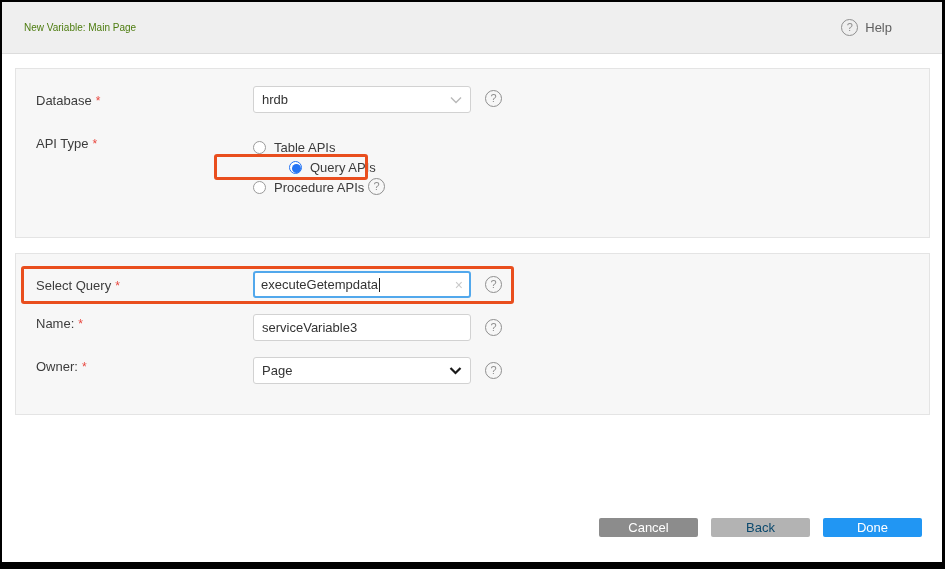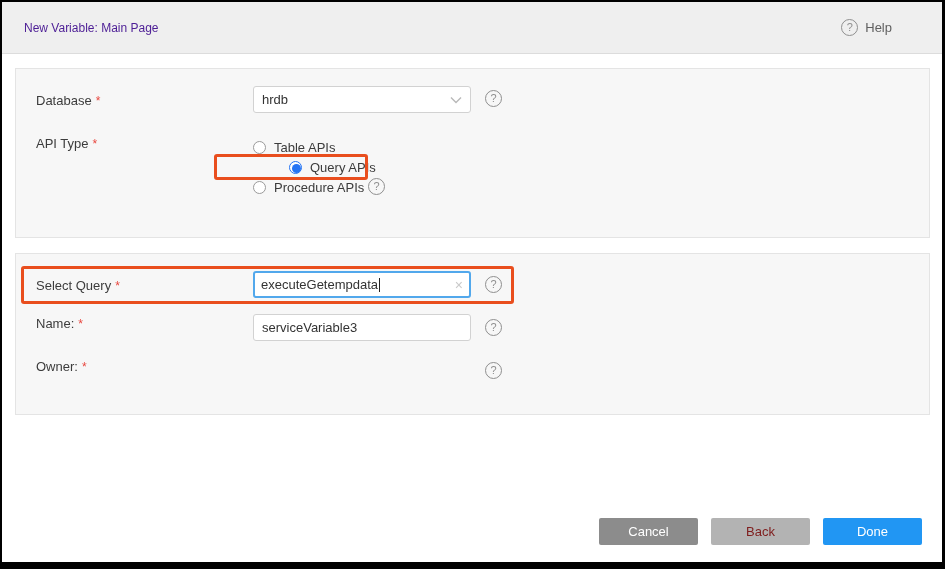--- a/index.html
+++ b/index.html
@@ -21,22 +21,22 @@
     position: absolute;
     top: 0; left: 0; right: 0;
     height: 52px;
     background: #efefef;
     border-bottom: 1px solid #dcdcdc;
     display: flex;
     align-items: center;
     padding: 0 50px 0 22px;
   }
   .titlebar .title {
-    font-size: 12px;
-    color: #4c1d95;
+    font-size: 10px;
+    color: #4d7c0f;
     flex: 1;
   }
   .help {
     display: flex;
     align-items: center;
     gap: 7px;
     color: #5f5f5f;
     font-size: 13px;
     cursor: pointer;
   }
@@ -145,29 +145,29 @@
     position: absolute;
     border: 3px solid #e94e1e;
     border-radius: 3px;
     pointer-events: none;
   }
   
   .btn {
     position: absolute;
     top: 516px;
     width: 99px;
-    height: 27px;
+    height: 19px;
     border: none;
     border-radius: 2px;
     font-size: 13px;
     font-family: "Liberation Sans", "DejaVu Sans", sans-serif;
     cursor: pointer;
   }
   #btn-cancel { left: 597px; background: #8c8c8c; color: #ffffff; }
-  #btn-back   { left: 709px; background: #b3b3b3; color: #7f1d1d; }
+  #btn-back   { left: 709px; background: #b3b3b3; color: #0c4a6e; }
   #btn-done   { left: 821px; background: #2196f3; color: #ffffff; }
 </style>
 </head>
 <body>
 
 <div class="screen">
 
   <div class="titlebar">
     <div class="title">New Variable: Main Page</div>
     <div class="help">
@@ -226,20 +226,28 @@
 
     <div class="field-label" style="left:20px; top:62px;">
       <span>Name:</span><span class="req">*</span>
     </div>
     <input class="textbox" style="top: 60px;" value="serviceVariable3">
     <span class="qicon help-q" style="top:65px;">?</span>
 
     <div class="field-label" style="left:20px; top:105px;">
       <span>Owner:</span><span class="req">*</span>
     </div>
+    <div class="selectbox" style="top:103px;">
+      <span>Page</span>
+      <span class="chev">
+        <svg width="13" height="9" viewBox="0 0 13 9">
+            <polyline points="1.5,2 6.5,7 11.5,2" fill="none" stroke="#1a1a1a" stroke-width="2.2"></polyline>
+          </svg>
+      </span>
+    </div>
     <span class="qicon help-q" style="top:108px;">?</span>
 
     <div class="hl" style="left:5px; top:12px; width:493px; height:38px;"></div>
   </div>
 
   <button class="btn" id="btn-cancel">Cancel</button>
   <button class="btn" id="btn-back">Back</button>
   <button class="btn" id="btn-done">Done</button>
 
 </div>

